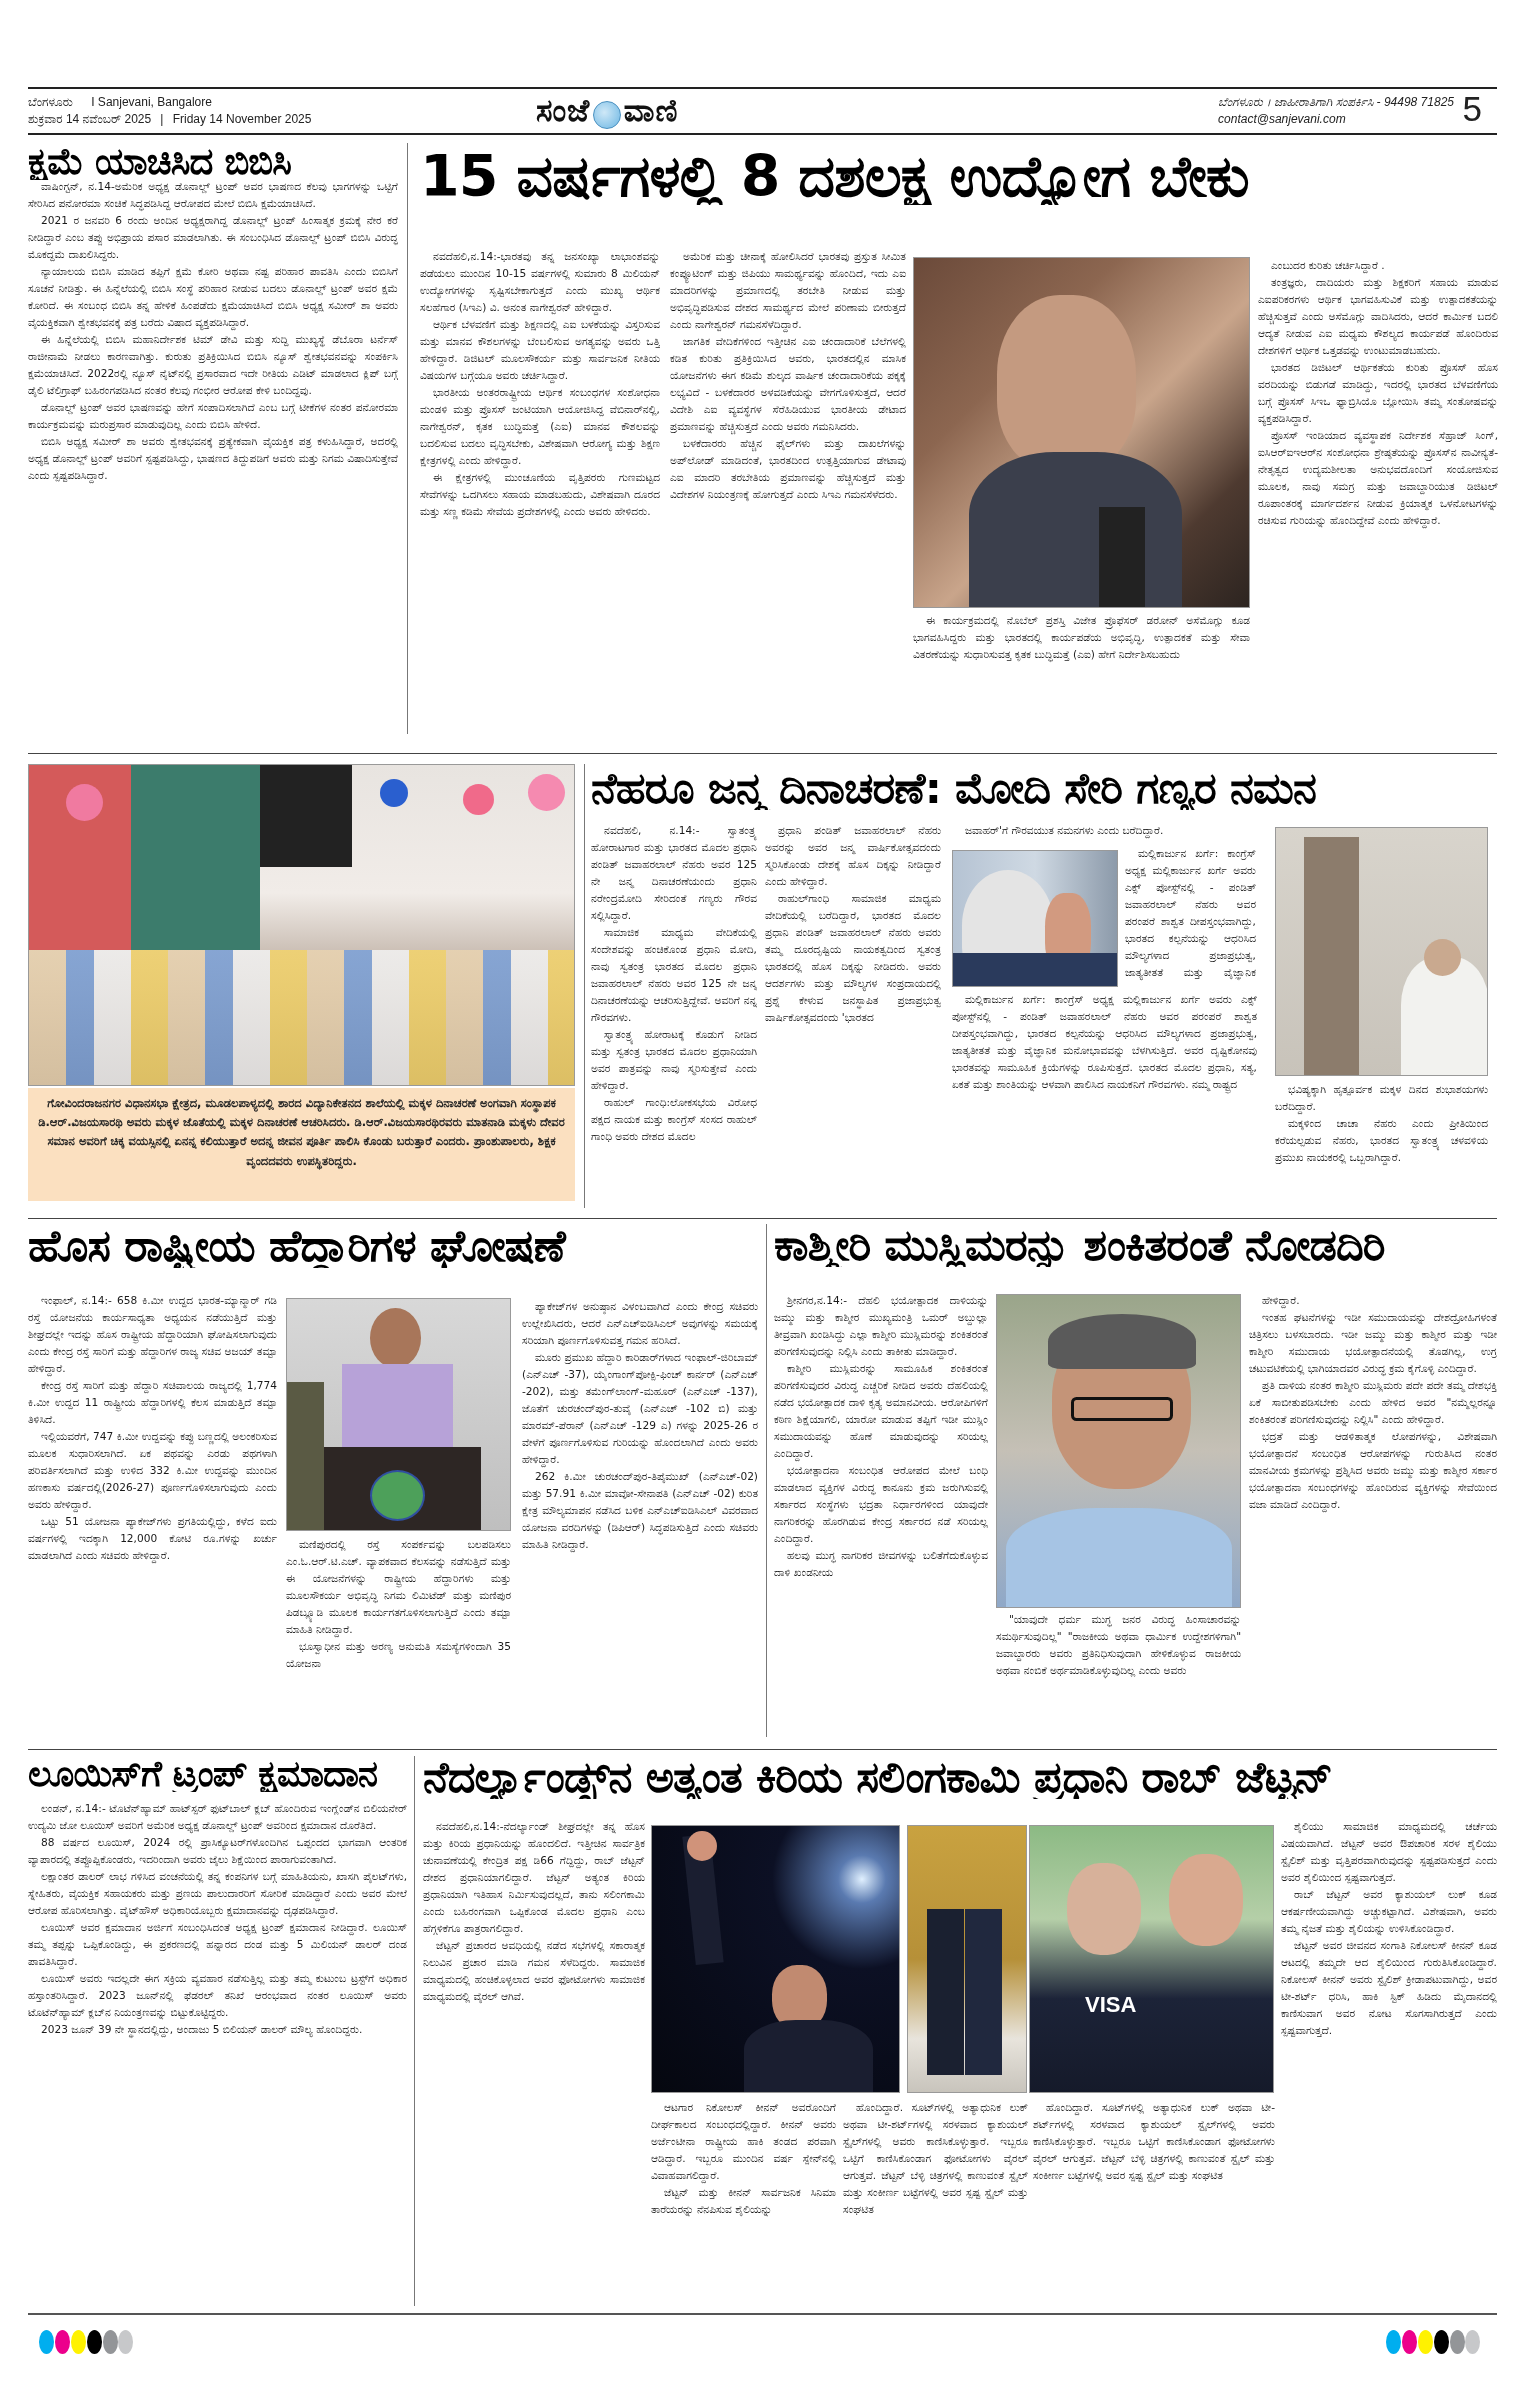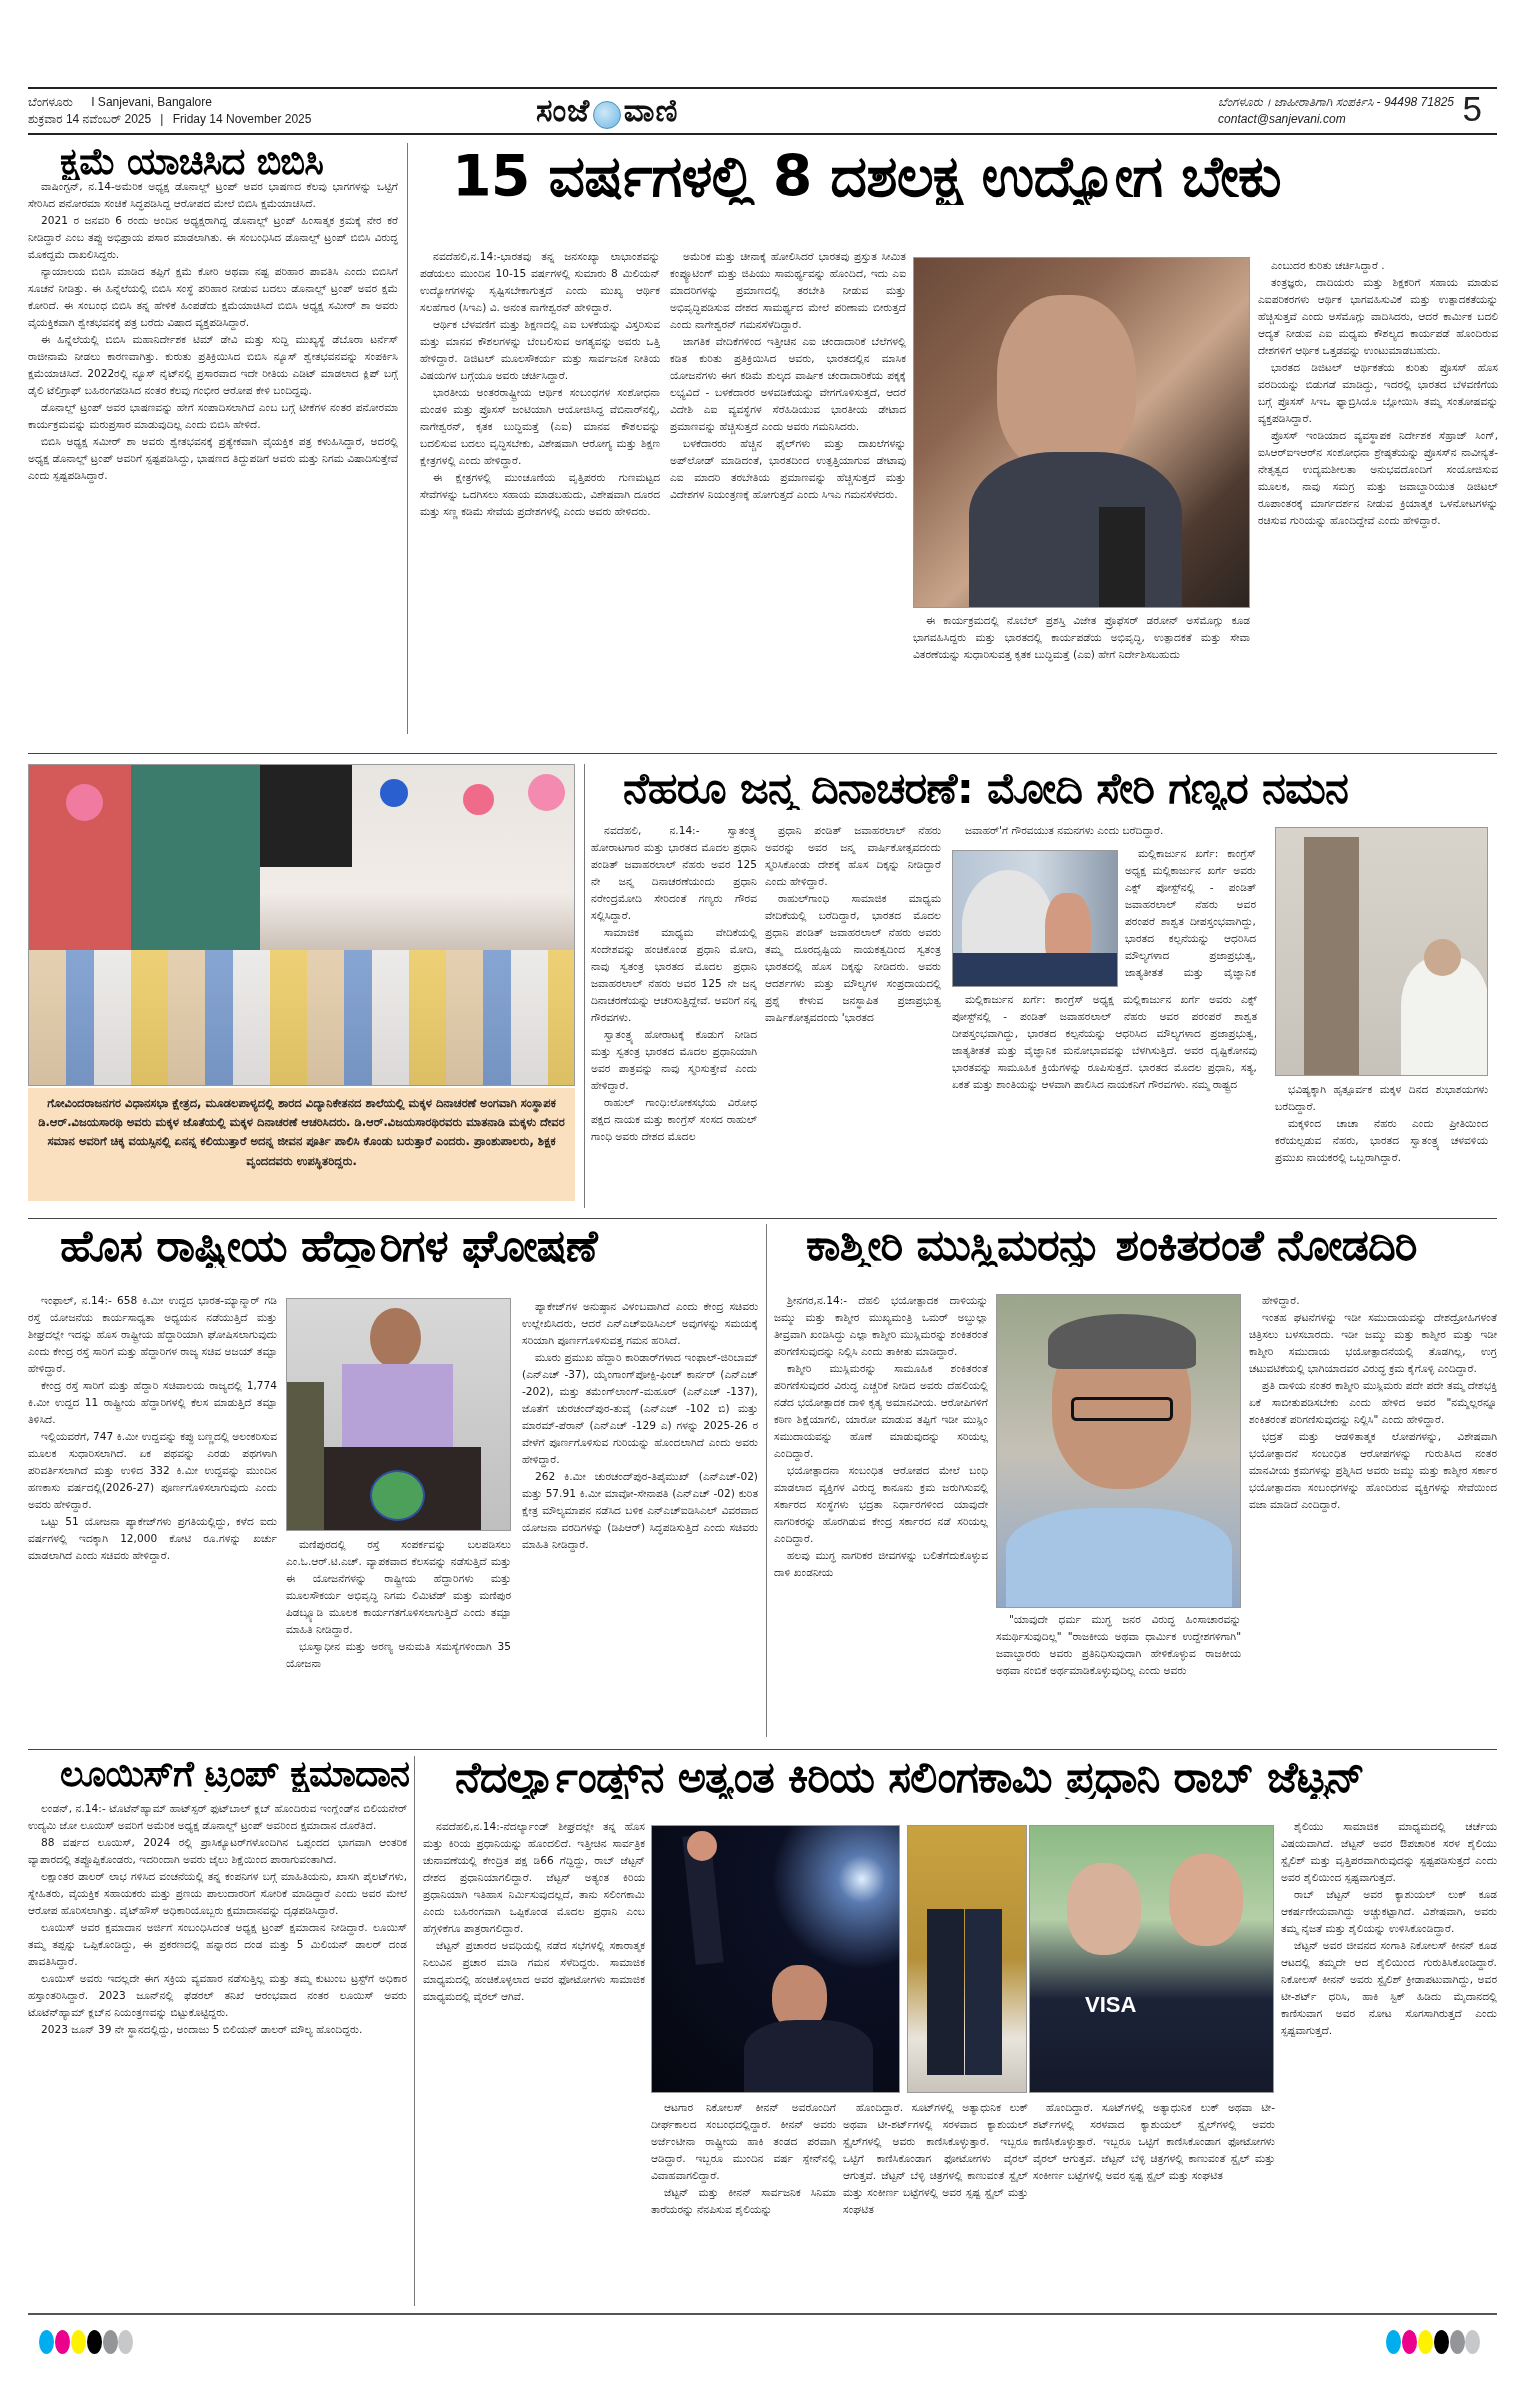--- a/index.html
+++ b/index.html
@@ -6,21 +6,21 @@
   body { width: 1528px; height: 2401px; background: #fff; font-family: "DejaVu Sans", sans-serif; color: #111; position: relative; overflow: hidden; }
   .abs { position: absolute; }
   .rule { position: absolute; background: #222; height: 1.8px; }
   .vrule { position: absolute; background: #777; width: 0.9px; }
   .masthead-left { left: 28px; top: 94px; font-size: 12px; line-height: 16.6px; color: #222; font-family: "Liberation Sans", sans-serif; }
   .masthead-left .sep { margin: 0 9.2px; }
   .logo { left: 536px; top: 88px; height: 41px; display: flex; align-items: flex-end; font-family: "DejaVu Sans", sans-serif; font-weight: bold; font-size: 31px; color: #111; letter-spacing: 0.9px; }
   .logo .globe { display: inline-block; width: 28px; height: 28px; border-radius: 50%; background: radial-gradient(circle at 40% 40%, #cfe8f7, #6bb6e3); margin: 0 2.8px; border: 0.9px solid #4a90c0; }
   .masthead-right { right: 74px; top: 94px; font-size: 12px; line-height: 16.6px; font-family: "Liberation Sans", sans-serif; color: #222; font-style: italic; }
   .page-num { right: 46px; top: 90px; font-size: 35px; font-family: "Liberation Sans", sans-serif; font-weight: 300; color: #222; line-height: 37px; }
-  .headline { font-family: "DejaVu Sans", sans-serif; font-weight: 900; color: #000; line-height: 1; letter-spacing: -0.9px; white-space: nowrap; overflow: hidden; margin-left: 32px; }
+  .headline { font-family: "DejaVu Sans", sans-serif; font-weight: 900; color: #000; line-height: 1; letter-spacing: -0.9px; white-space: nowrap; overflow: hidden; }
   .body-text { font-family: "DejaVu Sans", sans-serif; font-size: 10.6px; line-height: 17px; color: #1a1a1a; text-align: justify; overflow: hidden; }
   .body-text p { text-indent: 13px; }
   .photo { position: absolute; overflow: hidden; border: 0.9px solid #999; }
   .caption-box { background: #fbe0c0; font-size: 11.5px; line-height: 19.4px; text-align: center; font-weight: bold; padding: 5.5px 9.2px; color: #222; }
   .reg-dot { display: inline-block; width: 15px; height: 24px; border-radius: 50%; margin-right: 0.9px; }
 </style>
 </head>
 <body>
 
 <div class="rule" style="left:28px; top:87px; width:1469px;"></div>

